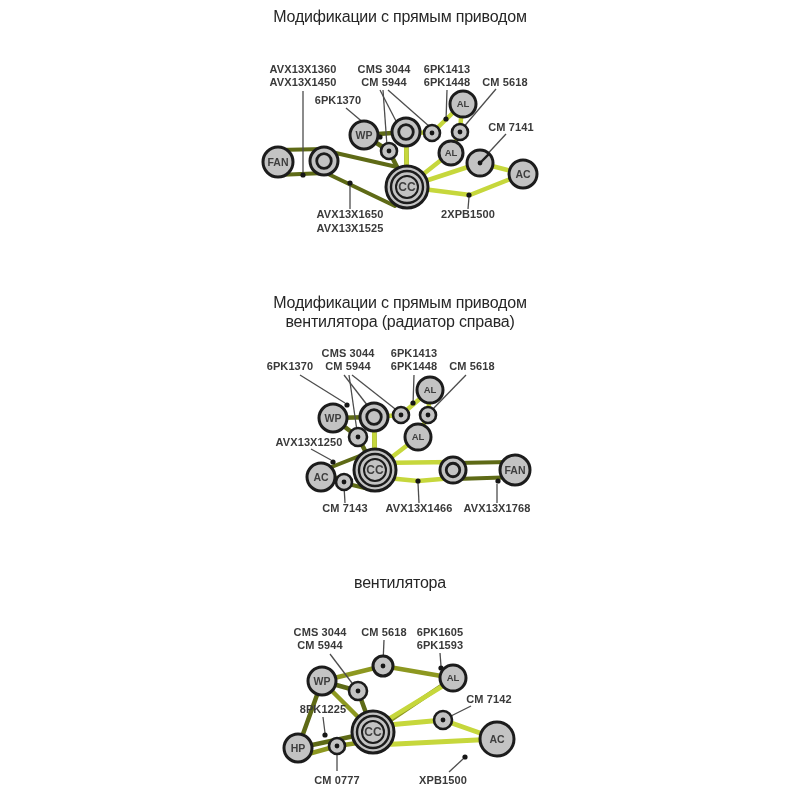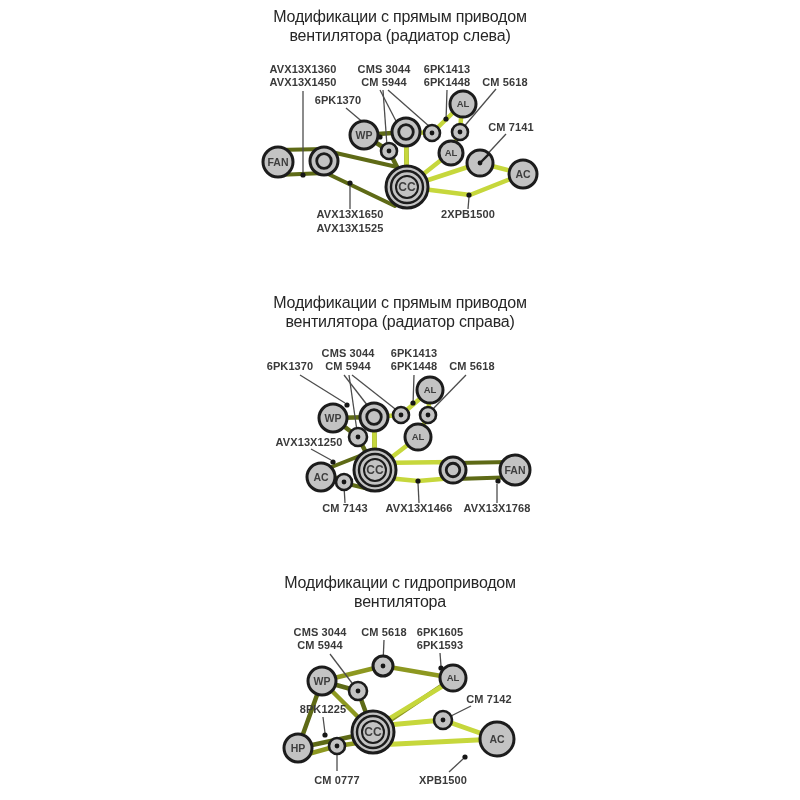--- a/index.html
+++ b/index.html
@@ -246,23 +246,21 @@
         <text x="440" y="649" text-anchor="middle" class="part-label">6PK1593</text>
         <text x="323" y="713" text-anchor="middle" class="part-label">8PK1225</text>
         <text x="489" y="703" text-anchor="middle" class="part-label">CM 7142</text>
         <text x="337" y="784" text-anchor="middle" class="part-label">CM 0777</text>
         <text x="443" y="784" text-anchor="middle" class="part-label">XPB1500</text>
       </g>
     </svg>
 
   <div class="diagram-title" id="title-1" style="top: 7px; color: rgb(38, 38, 38);">
     <div>Модификации с прямым приводом</div>
-    <div>вентилятора (радиатор слева)</div>
   </div>
   <div class="diagram-title" id="title-2" style="top: 293px; color: rgb(38, 38, 38);">
     <div>Модификации с прямым приводом</div>
     <div>вентилятора (радиатор справа)</div>
   </div>
   <div class="diagram-title" id="title-3" style="top: 573px; color: rgb(38, 38, 38);">
-    <div>Модификации с гидроприводом</div>
     <div>вентилятора</div>
   </div>
 </div>
 
 </body></html>

